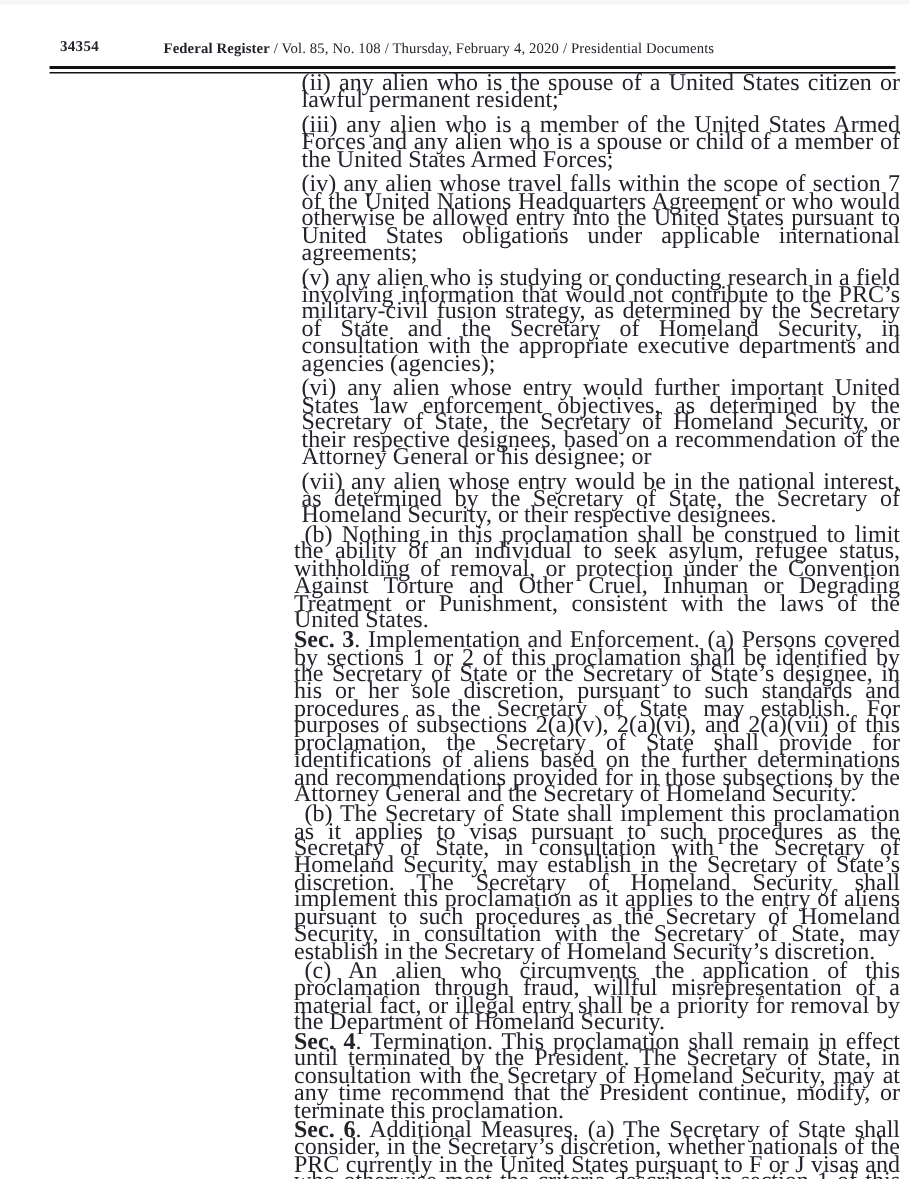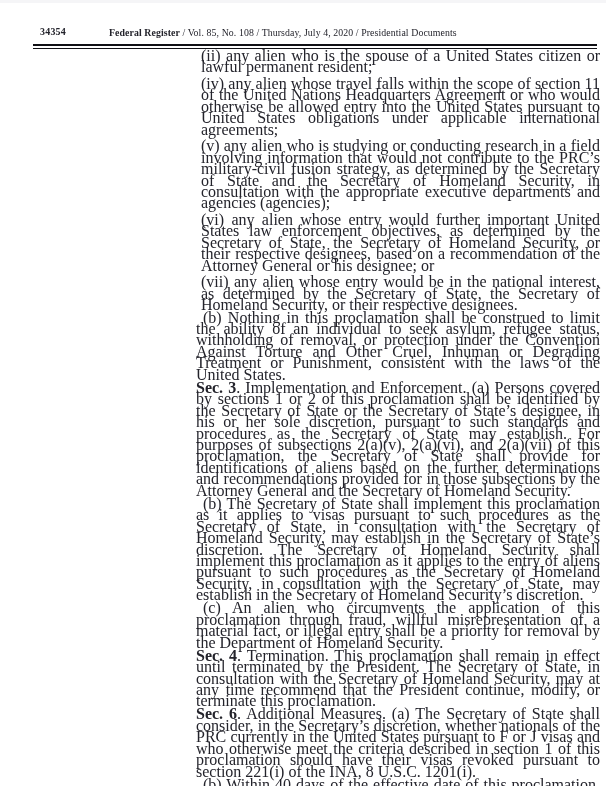--- a/index.html
+++ b/index.html
@@ -61,28 +61,29 @@
 </style>
 </head>
 <body>
 
 <div class="page">
   <div class="top-edge"></div>
 
   <div class="hdr-num">34354</div>
 
   <div class="hdr-title">
-    <span class="b">Federal Register</span><span> / Vol. 85, No. 108 / Thursday, July 4, 2020 / Presidential Documents</span>
+    <span class="b">Federal Register</span><span> / Vol. 85, No. 108 / Thursday, February 4, 2020 / Presidential Documents</span>
   </div>
 
   <div class="hdr-rule"></div>
 
   <div class="doc-body">
       <p class="para list"><span>(ii) any alien who is the spouse of a United States citizen or lawful permanent resident;</span></p>
-      <p class="para list"><span>(iv) any alien whose travel falls within the scope of section 11 of the United Nations Headquarters Agreement or who would otherwise be allowed entry into the United States pursuant to United States obligations under applicable international agreements;</span></p>
+      <p class="para list"><span>(iii) any alien who is a member of the United States Armed Forces and any alien who is a spouse or child of a member of the United States Armed Forces;</span></p>
+      <p class="para list"><span>(iv) any alien whose travel falls within the scope of section 7 of the United Nations Headquarters Agreement or who would otherwise be allowed entry into the United States pursuant to United States obligations under applicable international agreements;</span></p>
       <p class="para list"><span>(v) any alien who is studying or conducting research in a field involving information that would not contribute to the PRC’s military-civil fusion strategy, as determined by the Secretary of State and the Secretary of Homeland Security, in consultation with the appropriate executive departments and agencies (agencies);</span></p>
       <p class="para list"><span>(vi) any alien whose entry would further important United States law enforcement objectives, as determined by the Secretary of State, the Secretary of Homeland Security, or their respective designees, based on a recommendation of the Attorney General or his designee; or</span></p>
       <p class="para list"><span>(vii) any alien whose entry would be in the national interest, as determined by the Secretary of State, the Secretary of Homeland Security, or their respective designees.</span></p>
       <p class="para indent"><span>(b) Nothing in this proclamation shall be construed to limit the ability of an individual to seek asylum, refugee status, withholding of removal, or protection under the Convention Against Torture and Other Cruel, Inhuman or Degrading Treatment or Punishment, consistent with the laws of the United States.</span></p>
       <p class="para section"><span class="b">Sec. 3</span><span>. </span><span class="i">Implementation and Enforcement.</span><span> (a) Persons covered by sections 1 or 2 of this proclamation shall be identified by the Secretary of State or the Secretary of State’s designee, in his or her sole discretion, pursuant to such standards and procedures as the Secretary of State may establish. For purposes of subsections 2(a)(v), 2(a)(vi), and 2(a)(vii) of this proclamation, the Secretary of State shall provide for identifications of aliens based on the further determinations and recommendations provided for in those subsections by the Attorney General and the Secretary of Homeland Security.</span></p>
       <p class="para indent"><span>(b) The Secretary of State shall implement this proclamation as it applies to visas pursuant to such procedures as the Secretary of State, in consultation with the Secretary of Homeland Security, may establish in the Secretary of State’s discretion. The Secretary of Homeland Security shall implement this proclamation as it applies to the entry of aliens pursuant to such procedures as the Secretary of Homeland Security, in consultation with the Secretary of State, may establish in the Secretary of Homeland Security’s discretion.</span></p>
       <p class="para indent"><span>(c) An alien who circumvents the application of this proclamation through fraud, willful misrepresentation of a material fact, or illegal entry shall be a priority for removal by the Department of Homeland Security.</span></p>
       <p class="para section"><span class="b">Sec. 4</span><span>. </span><span class="i">Termination.</span><span> This proclamation shall remain in effect until terminated by the President. The Secretary of State, in consultation with the Secretary of Homeland Security, may at any time recommend that the President continue, modify, or terminate this proclamation.</span></p>
       <p class="para section"><span class="b">Sec. 6</span><span>. </span><span class="i">Additional Measures.</span><span> (a) The Secretary of State shall consider, in the Secretary’s discretion, whether nationals of the PRC currently in the United States pursuant to F or J visas and who otherwise meet the criteria described in section 1 of this proclamation should have their visas revoked pursuant to section 221(i) of the INA, 8 U.S.C. 1201(i).</span></p>
       <p class="para indent cont"><span>(b) Within 40 days of the effective date of this proclamation, the Secretary of State and the Secretary of Homeland Security, in consultation with the</span></p>

